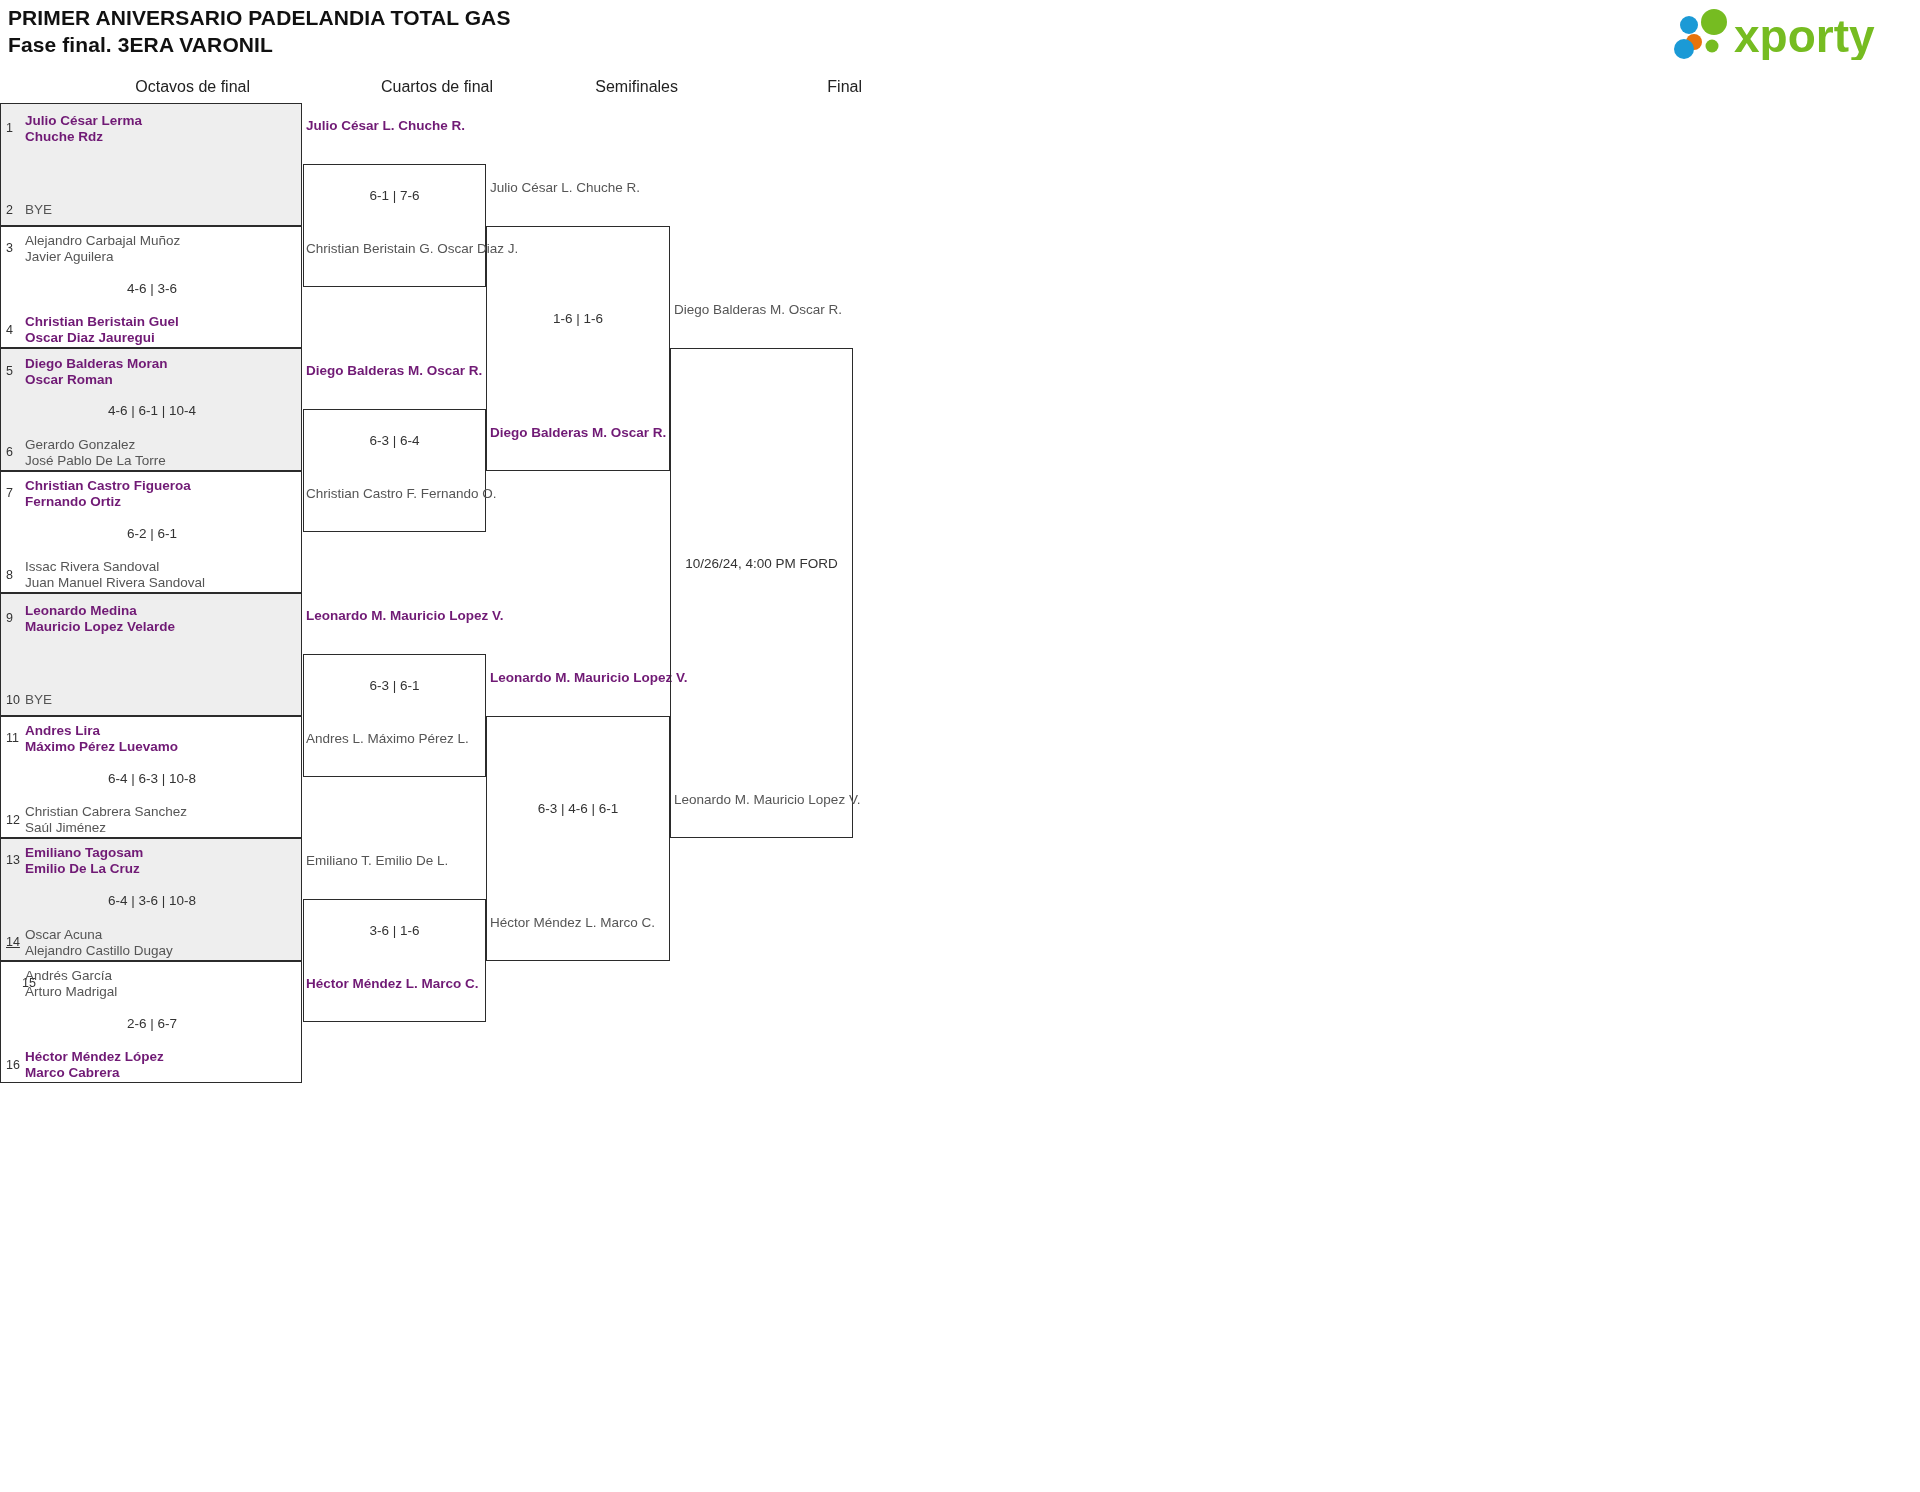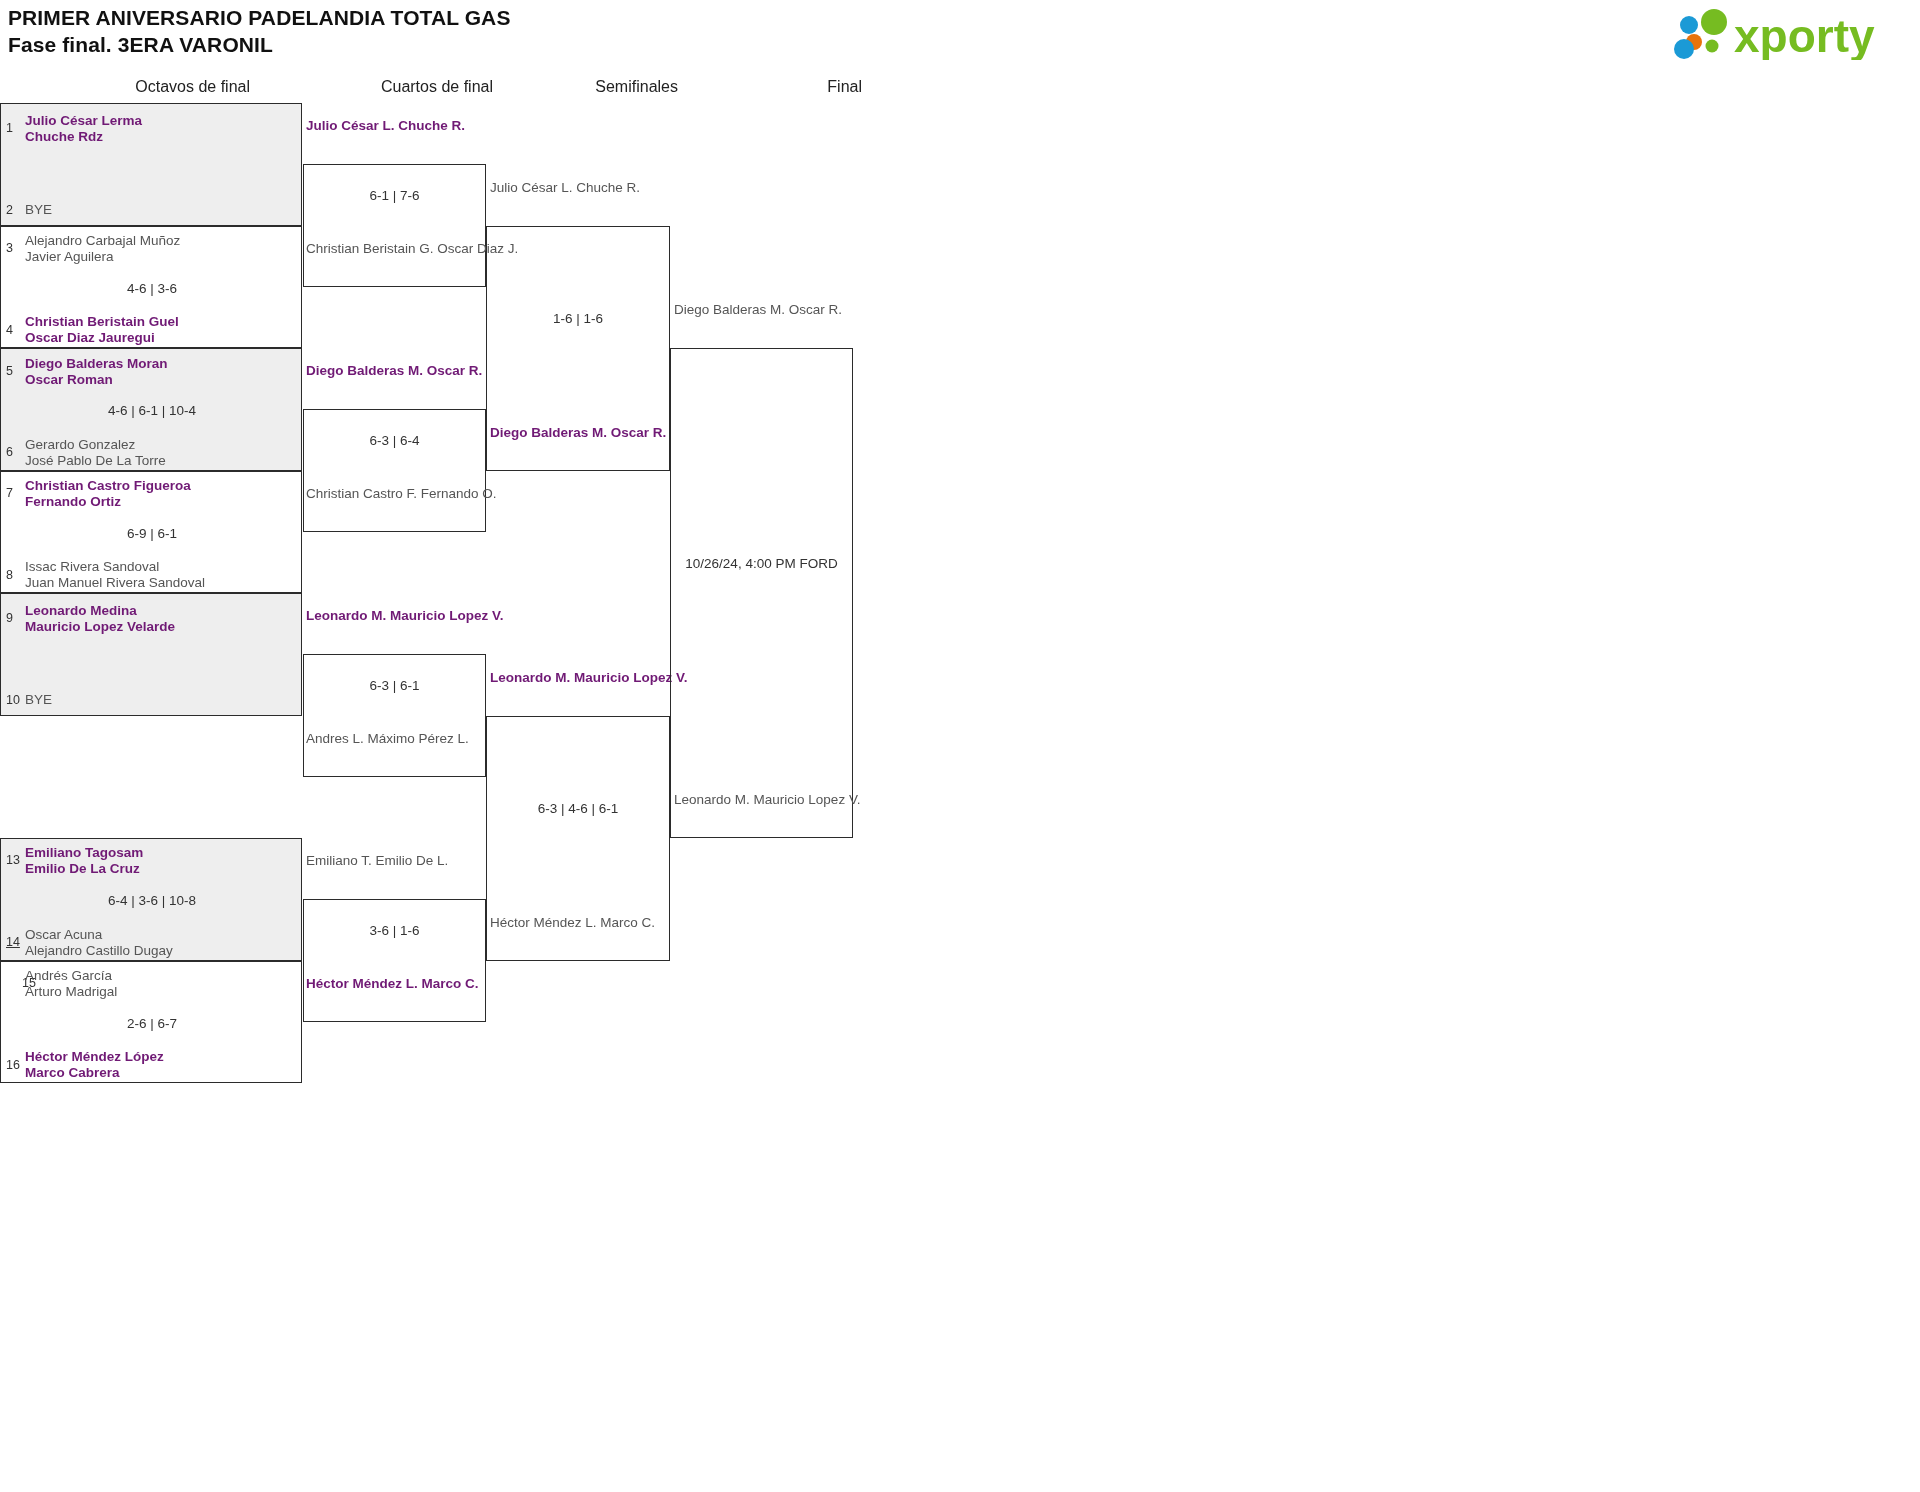--- a/index.html
+++ b/index.html
@@ -118,21 +118,21 @@
         <span class="ln loser">José Pablo De La Torre</span>
       </div>
     </div>
 
     <div class="r16-cell plain" style="top:471px;  height:122px;">
       <div class="seed" style="top:14px;">7</div>
       <div class="team" style="top:6px;">
         <span class="ln winner">Christian Castro Figueroa</span>
         <span class="ln winner">Fernando Ortiz</span>
       </div>
-      <div class="score" style="top:54px;">6-9 | 6-1</div>
+      <div class="score" style="top:54px;">6-2 | 6-1</div>
       <div class="seed" style="top:96px;">8</div>
       <div class="team" style="top:87px;">
         <span class="ln loser">Issac Rivera Sandoval</span>
         <span class="ln loser">Juan Manuel Rivera Sandoval</span>
       </div>
     </div>
 
     <div class="r16-cell shaded" style="top:593px;  height:123px;">
       <div class="seed" style="top:17px;">9</div>
       <div class="team" style="top:9px;">
@@ -140,20 +140,33 @@
         <span class="ln winner">Mauricio Lopez Velarde</span>
       </div>
       <div class="score" style="top:54px;"></div>
       <div class="seed" style="top:99px;">10</div>
       <div class="team" style="top:98px;">
         <span class="ln loser">BYE</span>
         <span class="ln loser"></span>
       </div>
     </div>
 
+    <div class="r16-cell plain" style="top:716px;  height:122px;">
+      <div class="seed" style="top:14px;">11</div>
+      <div class="team" style="top:6px;">
+        <span class="ln winner">Andres Lira</span>
+        <span class="ln winner">Máximo Pérez Luevamo</span>
+      </div>
+      <div class="score" style="top:54px;">6-4 | 6-3 | 10-8</div>
+      <div class="seed" style="top:96px;">12</div>
+      <div class="team" style="top:87px;">
+        <span class="ln loser">Christian Cabrera Sanchez</span>
+        <span class="ln loser">Saúl Jiménez</span>
+      </div>
+    </div>
 
     <div class="r16-cell shaded" style="top:838px;  height:123px;">
       <div class="seed" style="top:14px;">13</div>
       <div class="team" style="top:6px;">
         <span class="ln winner">Emiliano Tagosam</span>
         <span class="ln winner">Emilio De La Cruz</span>
       </div>
       <div class="score" style="top:54px;">6-4 | 3-6 | 10-8</div>
       <div class="seed" style="top:96px;text-decoration:underline;">14</div>
       <div class="team" style="top:88px;">

